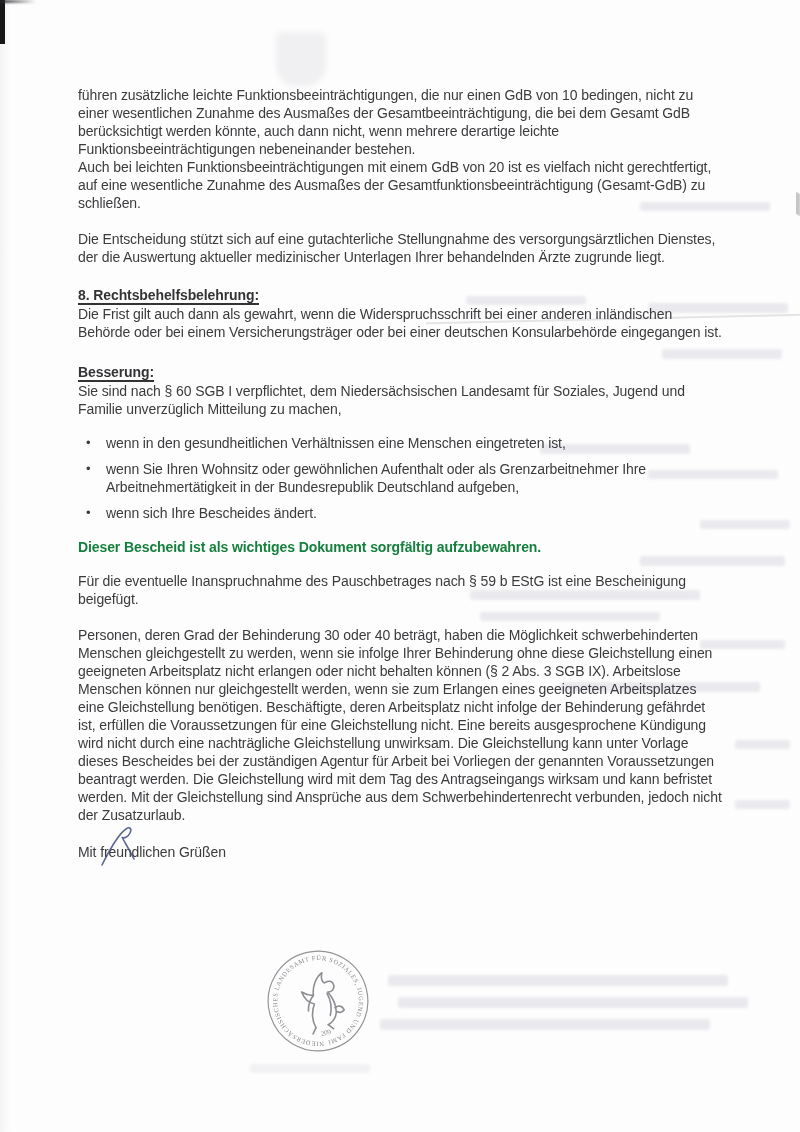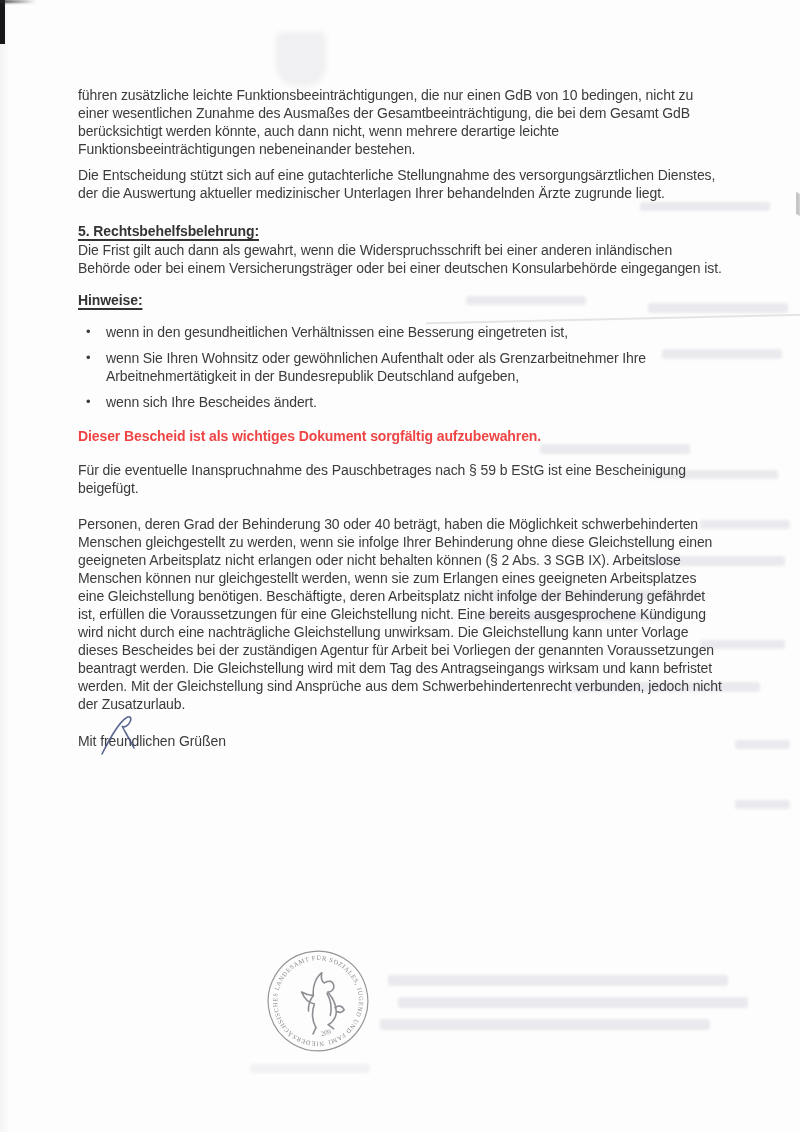--- a/index.html
+++ b/index.html
@@ -44,29 +44,29 @@
     position:absolute;left:0;top:0;width:800px;height:1132px;
   }
   .content{
     position:absolute;left:78px;top:86px;width:648px;
     font-size:14px;line-height:18px;letter-spacing:-0.1px;
   }
   p{margin:0;}
   .para{margin-bottom:18px;}
   .para-tight{margin-bottom:0;}
   .gap-20{margin-bottom:20px;}
-  .gap-14{margin-bottom:14px;}
+  .gap-14{margin-bottom:22px;}
   .gap-16{margin-bottom:16px;}
   .heading{
     font-weight:bold;color:#333336;
     text-decoration:underline;text-underline-offset:3px;
     text-decoration-thickness:1.5px;
     margin-bottom:1px;
   }
-  .bold-note{font-weight:bold;color:#ef4444;margin-bottom:15px;margin-top:1px;}
+  .bold-note{font-weight:bold;color:#15803d;margin-bottom:15px;margin-top:1px;}
   ul.bullets{list-style:none;margin:0 0 16px 0;padding:0;}
   ul.bullets li{
     position:relative;padding-left:28px;margin-bottom:8px;
   }
   ul.bullets li .dot{
     position:absolute;left:8px;top:0;font-size:13px;
   }
   .closing-row{position:relative;margin-top:19px;height:30px;}
   .closing-text{display:inline-block;text-align:center;}
   .sig-svg{position:absolute;left:18px;top:-22px;pointer-events:none;}
@@ -102,32 +102,34 @@
   <div class="smudge" style="left:735px;top:740px;width:55px;height:9px"></div>
   <div class="smudge" style="left:735px;top:800px;width:55px;height:9px"></div>
   <div class="smudge" style="left:388px;top:975px;width:340px;height:11px"></div>
   <div class="smudge" style="left:398px;top:997px;width:350px;height:11px"></div>
   <div class="smudge" style="left:380px;top:1019px;width:330px;height:11px"></div>
   <div class="smudge" style="left:250px;top:1064px;width:120px;height:9px;opacity:.6"></div>
 
   <div class="content">
 
     <p class="para-tight">führen zusätzliche leichte Funktionsbeeinträchtigungen, die nur einen GdB von 10 bedingen, nicht zu einer wesentlichen Zunahme des Ausmaßes der Gesamtbeeinträchtigung, die bei dem Gesamt GdB berücksichtigt werden könnte, auch dann nicht, wenn mehrere derartige leichte Funktionsbeeinträchtigungen nebeneinander bestehen.</p>
+    <p class="para">Auch bei leichten Funktionsbeeinträchtigungen mit einem GdB von 20 ist es vielfach nicht gerechtfertigt, auf eine wesentliche Zunahme des Ausmaßes der Gesamtfunktionsbeeinträchtigung (Gesamt-GdB) zu schließen.</p>
 
     <p class="para gap-20" style="margin-top:8px">Die Entscheidung stützt sich auf eine gutachterliche Stellungnahme des versorgungsärztlichen Dienstes, der die Auswertung aktueller medizinischer Unterlagen Ihrer behandelnden Ärzte zugrunde liegt.</p>
 
-    <p class="heading" style="margin-top:16px">5. Rechtsbehelfsbelehrung:</p>
+    <p class="heading" style="margin-top:16px">8. Rechtsbehelfsbelehrung:</p>
     <p class="para gap-14">Die Frist gilt auch dann als gewahrt, wenn die Widerspruchsschrift bei einer anderen inländischen Behörde oder bei einem Versicherungsträger oder bei einer deutschen Konsularbehörde eingegangen ist.</p>
 
-    <p class="heading">Hinweise:</p>
+    <p class="heading">Besserung:</p>
+    <p class="para gap-16">Sie sind nach § 60 SGB I verpflichtet, dem Niedersächsischen Landesamt für Soziales, Jugend und Familie unverzüglich Mitteilung zu machen,</p>
 
     <ul class="bullets" style="margin-top:14px">
       <li>
         <span class="dot">•</span>
-        <span>wenn in den gesundheitlichen Verhältnissen eine Besserung eingetreten ist,</span>
+        <span>wenn in den gesundheitlichen Verhältnissen eine Menschen eingetreten ist,</span>
       </li>
       <li>
         <span class="dot">•</span>
         <span>wenn Sie Ihren Wohnsitz oder gewöhnlichen Aufenthalt oder als Grenzarbeitnehmer Ihre Arbeitnehmertätigkeit in der Bundesrepublik Deutschland aufgeben,</span>
       </li>
       <li>
         <span class="dot">•</span>
         <span>wenn sich Ihre Bescheides ändert.</span>
       </li>
     </ul>

